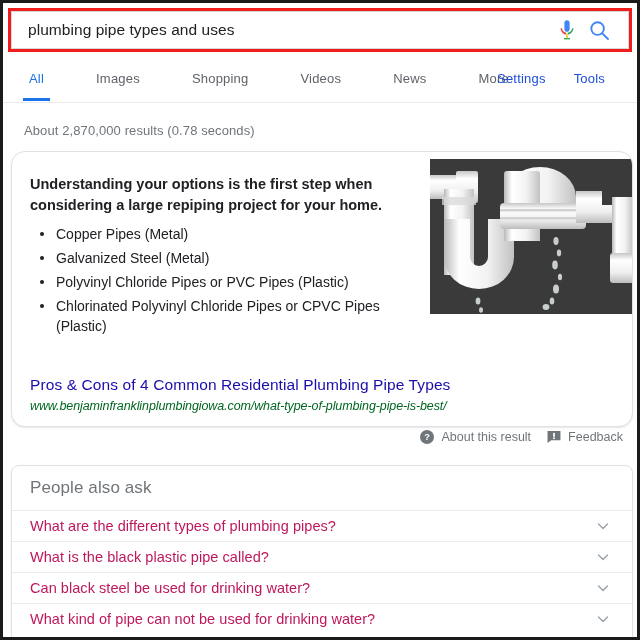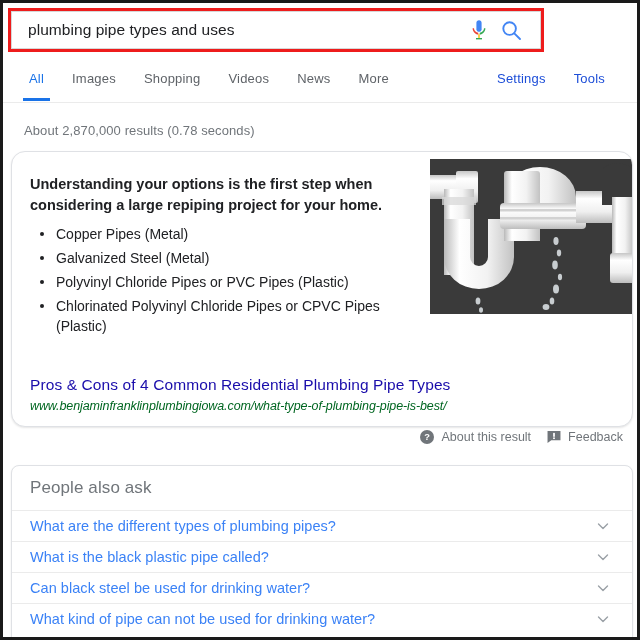--- a/index.html
+++ b/index.html
@@ -14,21 +14,21 @@
     left: 3px; top: 3px;
     width: 634px; height: 634px;
     background: #ffffff;
     overflow: hidden;
   }
 
   
   .searchbar-wrap {
     position: absolute;
     left: 5px; top: 5px;
-    width: 536px; height: 44px;
+    width: 624px; height: 44px;
     border: 3px solid #ee1c1c;
     background: #ffffff;
   }
   .searchbar {
     position: absolute;
     left: 0; top: 0; right: 0; bottom: 0;
     background: #fff;
     border: 1px solid #d7d7d7;
     display: flex;
     align-items: center;
@@ -46,21 +46,21 @@
   .mic-btn { width: 30px; height: 26px; display: flex; align-items: center; justify-content: center; cursor: pointer; }
   .search-btn { width: 34px; height: 26px; display: flex; align-items: center; justify-content: center; cursor: pointer; }
 
   
   .navbar {
     position: absolute;
     left: 0; top: 54px;
     width: 634px; height: 46px;
     border-bottom: 1px solid #ebebeb;
   }
-  .nav-left { position: absolute; left: 12px; top: 0; display: flex; }
+  .nav-left { position: absolute; left: 12px; top: 0; display: flex; gap: 24px; }
   .nav-right { position: absolute; right: 18px; top: 0; display: flex; }
   .nav-item {
     position: relative;
     font-size: 13px;
     color: #5f6368;
     padding: 14px 14px 15px 14px;
     cursor: pointer;
     white-space: nowrap;
     letter-spacing: 0.2px;
   }
@@ -190,21 +190,21 @@
   }
   .paa-row {
     height: 31px;
     border-top: 1px solid #ebebeb;
     display: flex;
     align-items: center;
     justify-content: space-between;
     padding: 0 22px 0 18px;
     cursor: pointer;
   }
-  .paa-q { font-size: 14.5px; color: #3b82f6; letter-spacing: 0.05px; }
+  .paa-q { font-size: 14.5px; color: #be185d; letter-spacing: 0.05px; }
   .chev { width: 14px; height: 14px; flex: none; }
 </style>
 </head>
 <body>
 
 <div class="frame">
 
   <div class="searchbar-wrap">
     <div class="searchbar">
       <div class="search-text" title="plumbing pipe types and uses">plumbing pipe types and uses</div>

